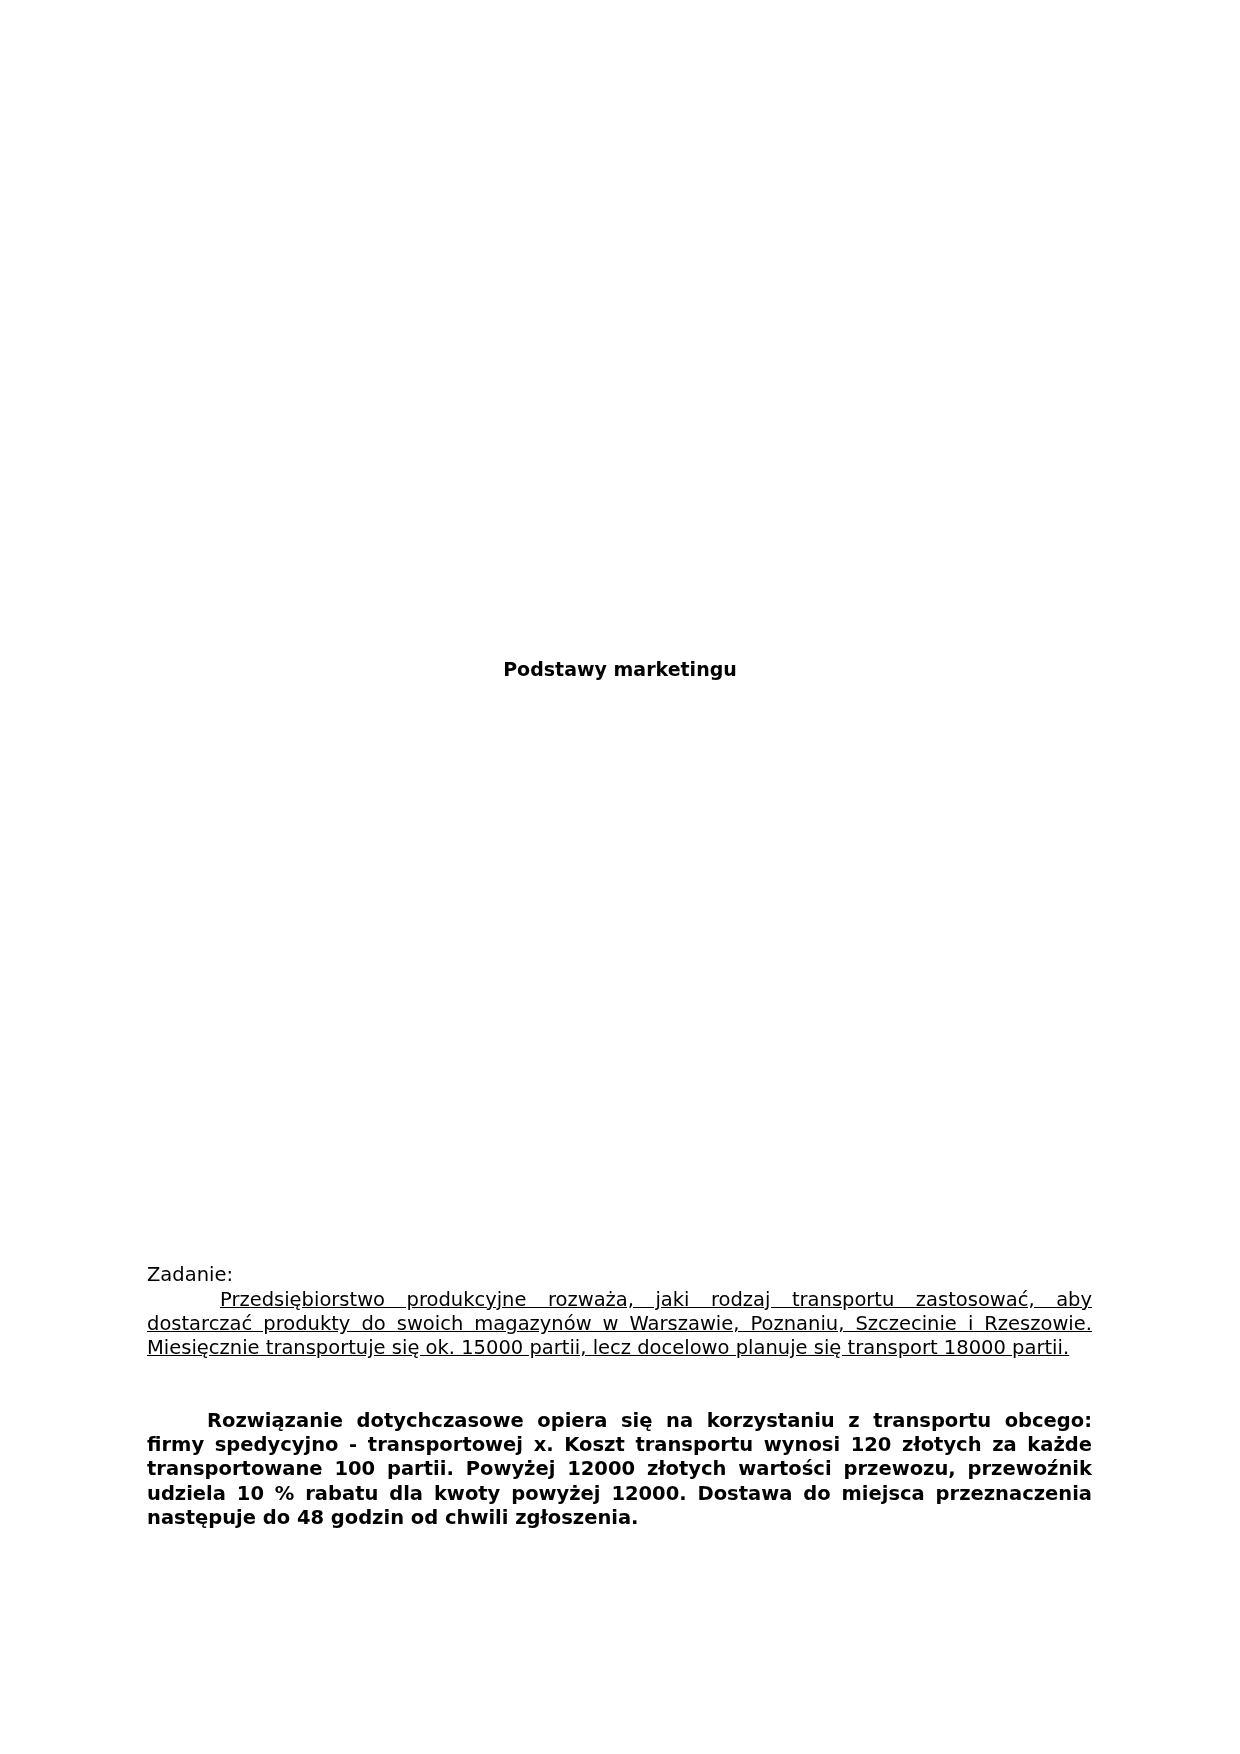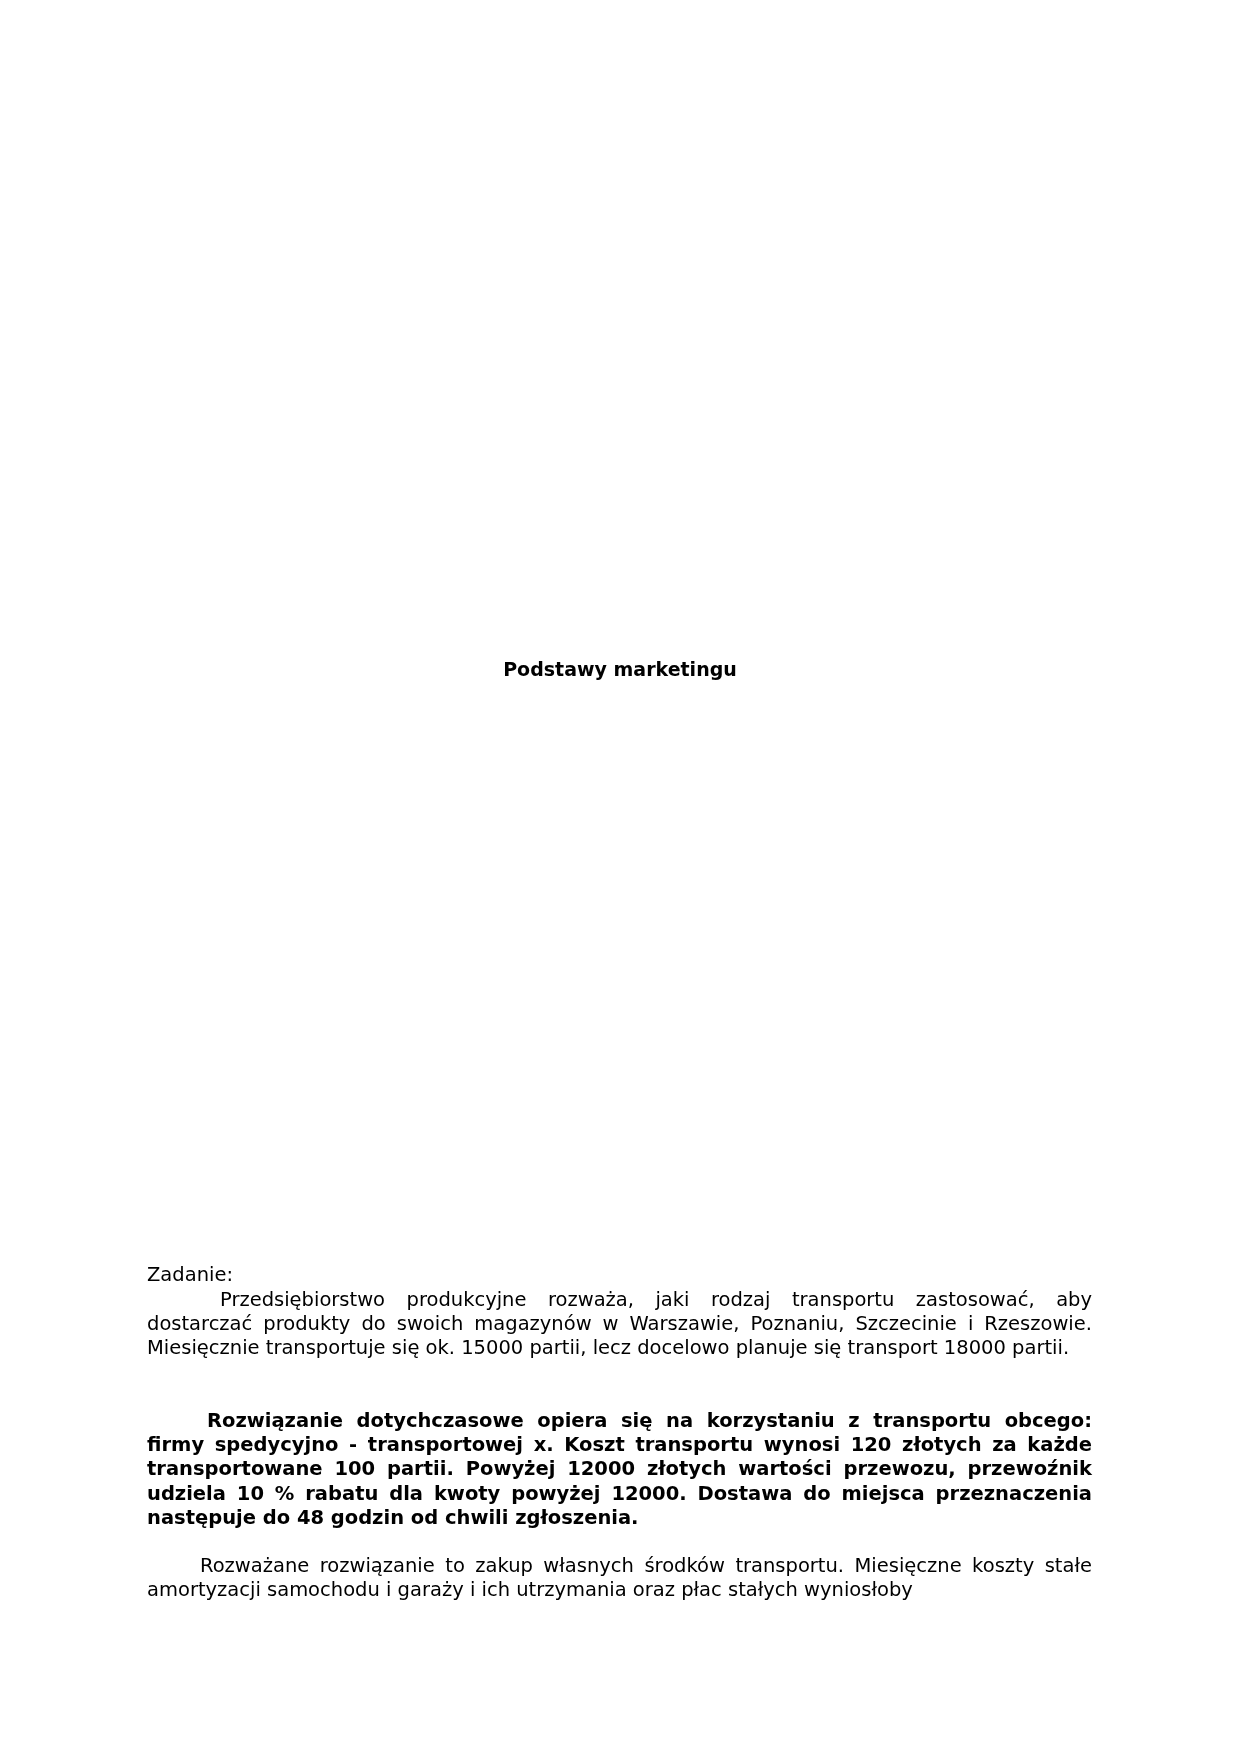--- a/index.html
+++ b/index.html
@@ -6,27 +6,26 @@
   body { width: 1240px; height: 1754px; position: relative; overflow: hidden;
          font-family: "DejaVu Sans", sans-serif; color: #000000; }
   .page { position: absolute; left: 0; top: 0; width: 1240px; height: 1754px; background: #fff; }
   .title { position: absolute; left: 0; width: 1240px; text-align: center;
            font-weight: bold; font-size: 19px; line-height: 24px; }
   .t1 { top: 657px; }
   .t2 { top: 704px; }
   .label { position: absolute; top: 1263px; left: 147px; font-size: 19.5px; line-height: 24.2px; text-align: right; }
   .para { position: absolute; left: 147px; width: 945px; text-align: justify;
           font-size: 19.5px; line-height: 24.2px; }
-  .p1 { top: 1288px; text-indent: 73px; }
+  .p1 { top: 1288px; text-indent: 73px; text-decoration: underline; }
   .p2 { top: 1409px; text-indent: 60px; font-weight: bold; }
   .p3 { top: 1554px; text-indent: 53px; }
 </style>
 </head>
 <body>
 
 <div class="page">
   <div class="title t1">Podstawy marketingu</div>
 
   <div class="label">Zadanie:</div>
   <div class="para p1">Przedsiębiorstwo produkcyjne rozważa, jaki rodzaj transportu zastosować, aby dostarczać produkty do swoich magazynów w Warszawie, Poznaniu, Szczecinie i Rzeszowie. Miesięcznie transportuje się ok. 15000 partii, lecz docelowo planuje się transport 18000 partii.</div>
   <div class="para p2">Rozwiązanie dotychczasowe opiera się na korzystaniu z transportu  obcego: firmy spedycyjno - transportowej x. Koszt transportu wynosi 120 złotych za każde transportowane 100 partii. Powyżej 12000 złotych wartości przewozu, przewoźnik udziela 10 % rabatu dla kwoty powyżej 12000. Dostawa do miejsca przeznaczenia następuje do 48 godzin od chwili zgłoszenia.</div>
-  <div class="para p3">Rozważane rozwiązanie to zakup własnych środków transportu. Miesięczne koszty stałe amortyzacji samochodu i garaży i ich utrzymania oraz płac stałych wyniosłoby</div>
 </div>
 
 </body></html>

